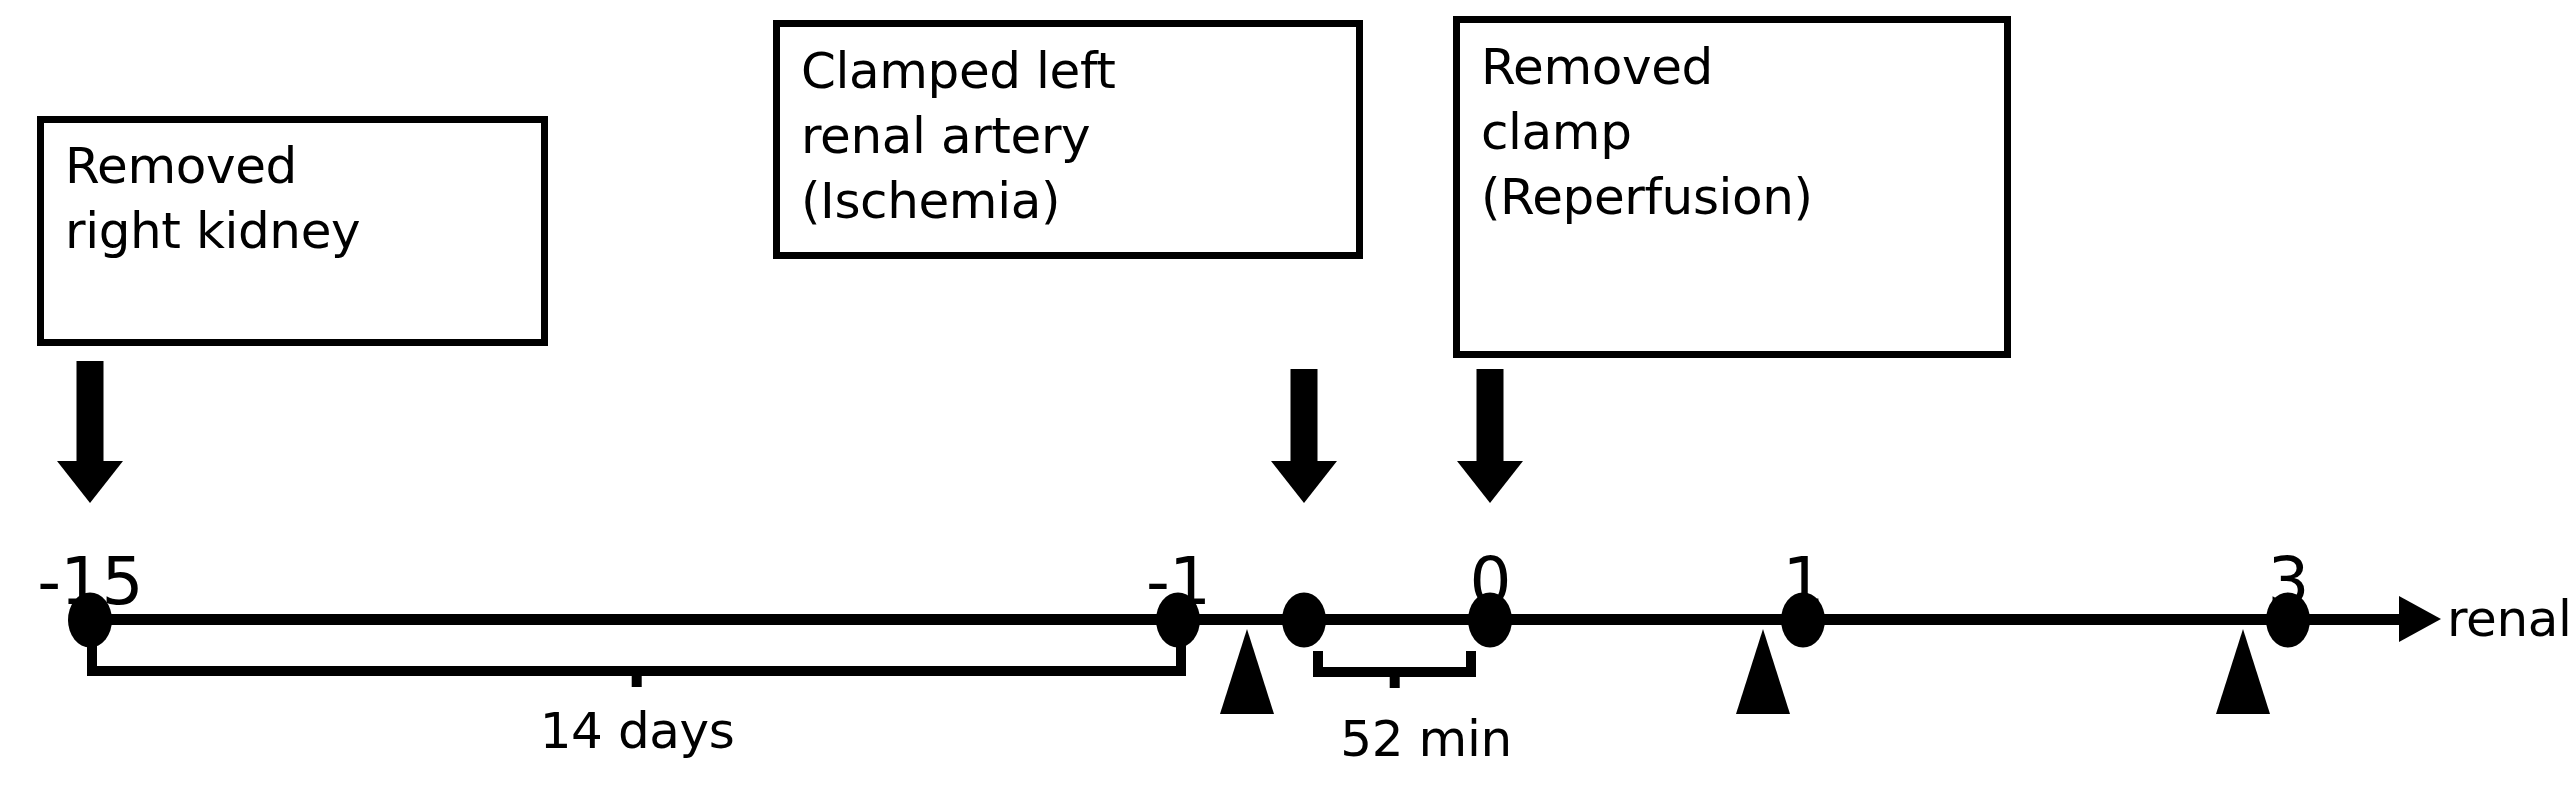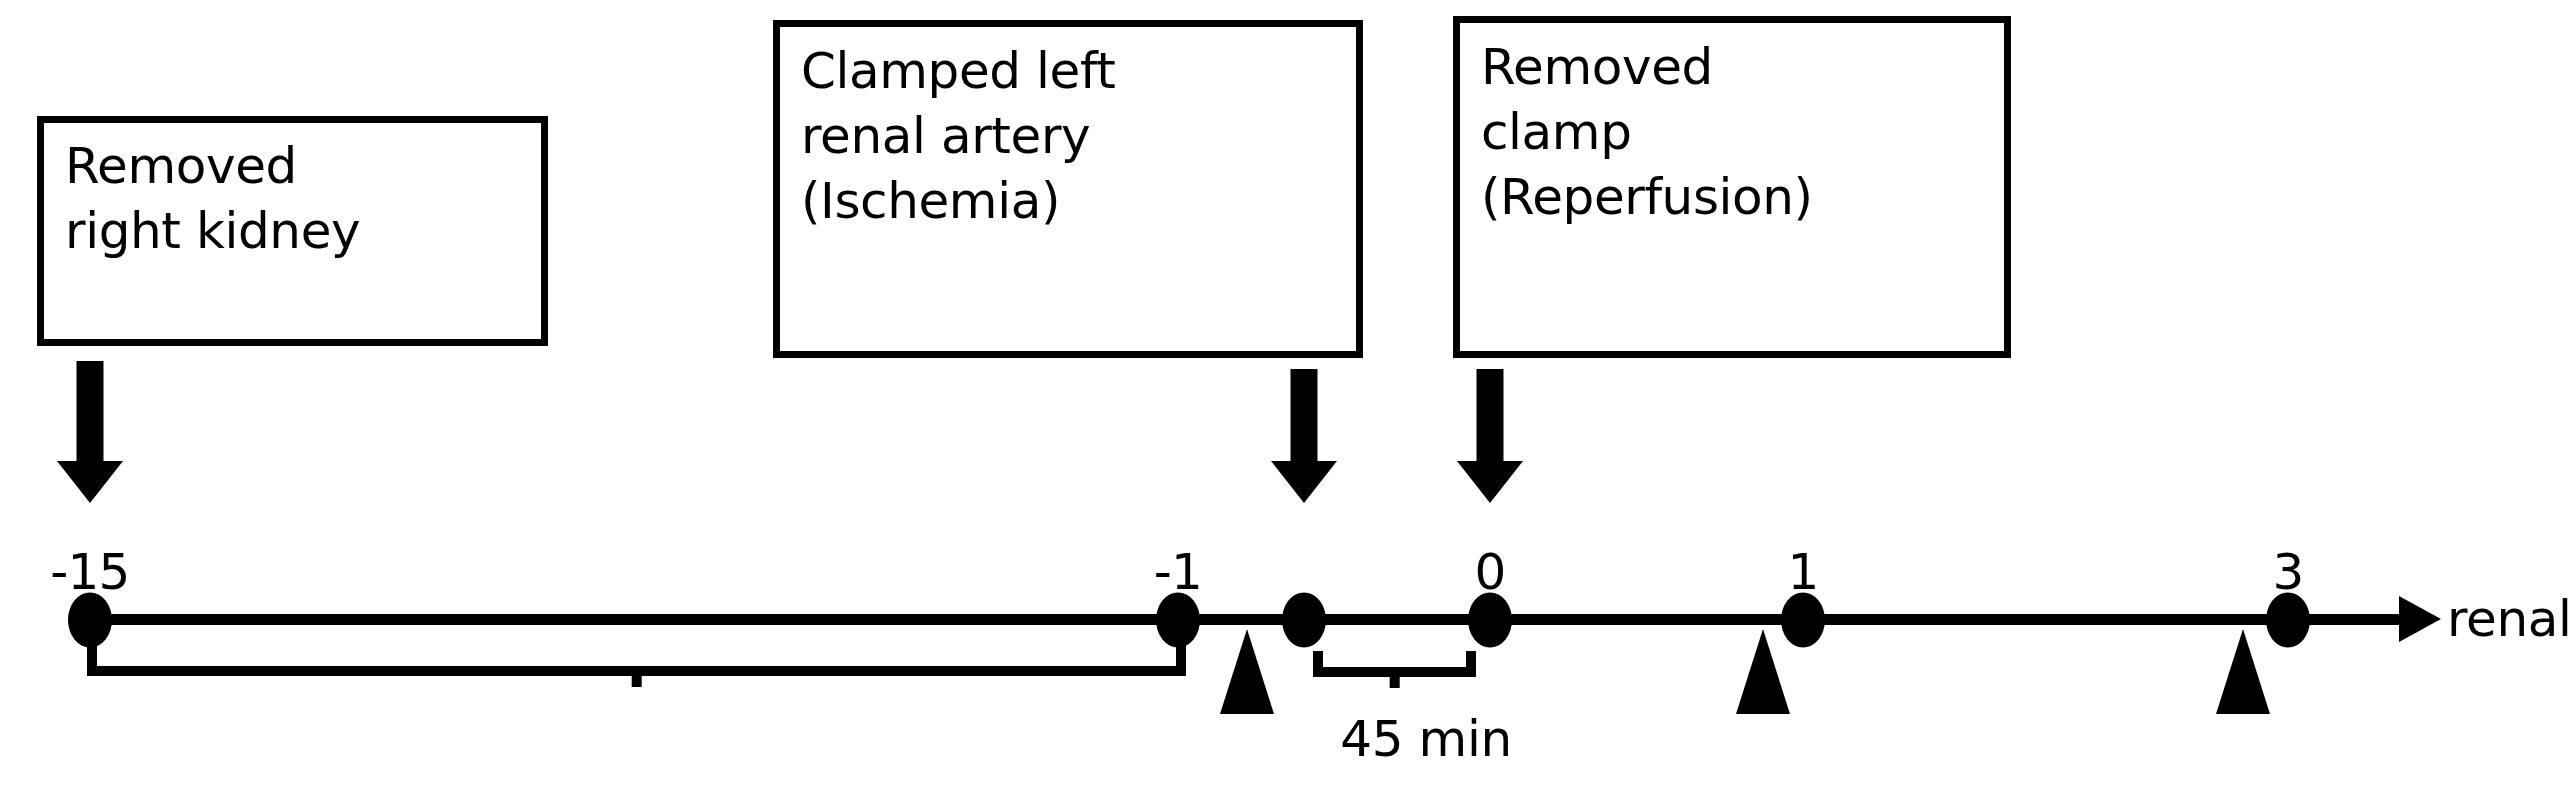--- a/index.html
+++ b/index.html
@@ -81,21 +81,21 @@
   .tl-dot {
     position: absolute;
     width: 44px;
     height: 55px;
     border-radius: 50%;
     background: #000000;
     transform: translate(-50%, -50%);
   }
   .tl-label {
     position: absolute;
-    font-size: 50px;
+    font-size: 66px;
     color: #000000;
     transform: translateX(-50%);
     white-space: nowrap;
     letter-spacing: -0.8px;
   }
 
   
   .tl-tri {
     position: absolute;
     width: 0;
@@ -134,21 +134,21 @@
   }
 </style>
 </head>
 <body>
 
 <div id="stage">
 
   <div class="event-box" style="left:37px; top:116px; width:511px; height:230px;">Removed
 right kidney</div>
 
-  <div class="event-box" style="left:773px; top:20.4px; width:590px; height:338px;">Clamped left
+  <div class="event-box" style="left:773px; top:20.4px; width:590px; height:239px;">Clamped left
 renal artery
 (Ischemia)</div>
 
   <div class="event-box" style="left:1453px; top:16.3px; width:558px; height:342px;">Removed
 clamp
 (Reperfusion)</div>
 
   <div class="down-arrow" style="left:54px; top:361px; width:72px; height:142px;">
     <div class="shaft" style="height:102px;"></div>
     <div class="head"></div>
@@ -185,20 +185,21 @@
   <div class="tl-label" style="left:2288px; top:543px;">3</div>
   <div class="tl-dot" style="left:2288px; top:620px;"></div>
 
   <div class="tl-tri" style="left:1247px; top:629px;"></div>
   <div class="tl-tri" style="left:1763px; top:629px;"></div>
   <div class="tl-tri" style="left:2243px; top:629px;"></div>
 
   <div class="brace" style="left:87px; top:643px; width:1099px; height:33px;">
     <div class="stem"></div>
   </div>
+  <div class="brace-label" style="left:637px; top:702px;">14 days</div>
 
   <div class="brace" style="left:1313px; top:651px; width:163px; height:26px;">
     <div class="stem"></div>
   </div>
-  <div class="brace-label" style="left:1426px; top:710px;">45 min</div>
+  <div class="brace-label" style="left:1426px; top:710px;">52 min</div>
 
 </div>
 
 
 </body></html>

